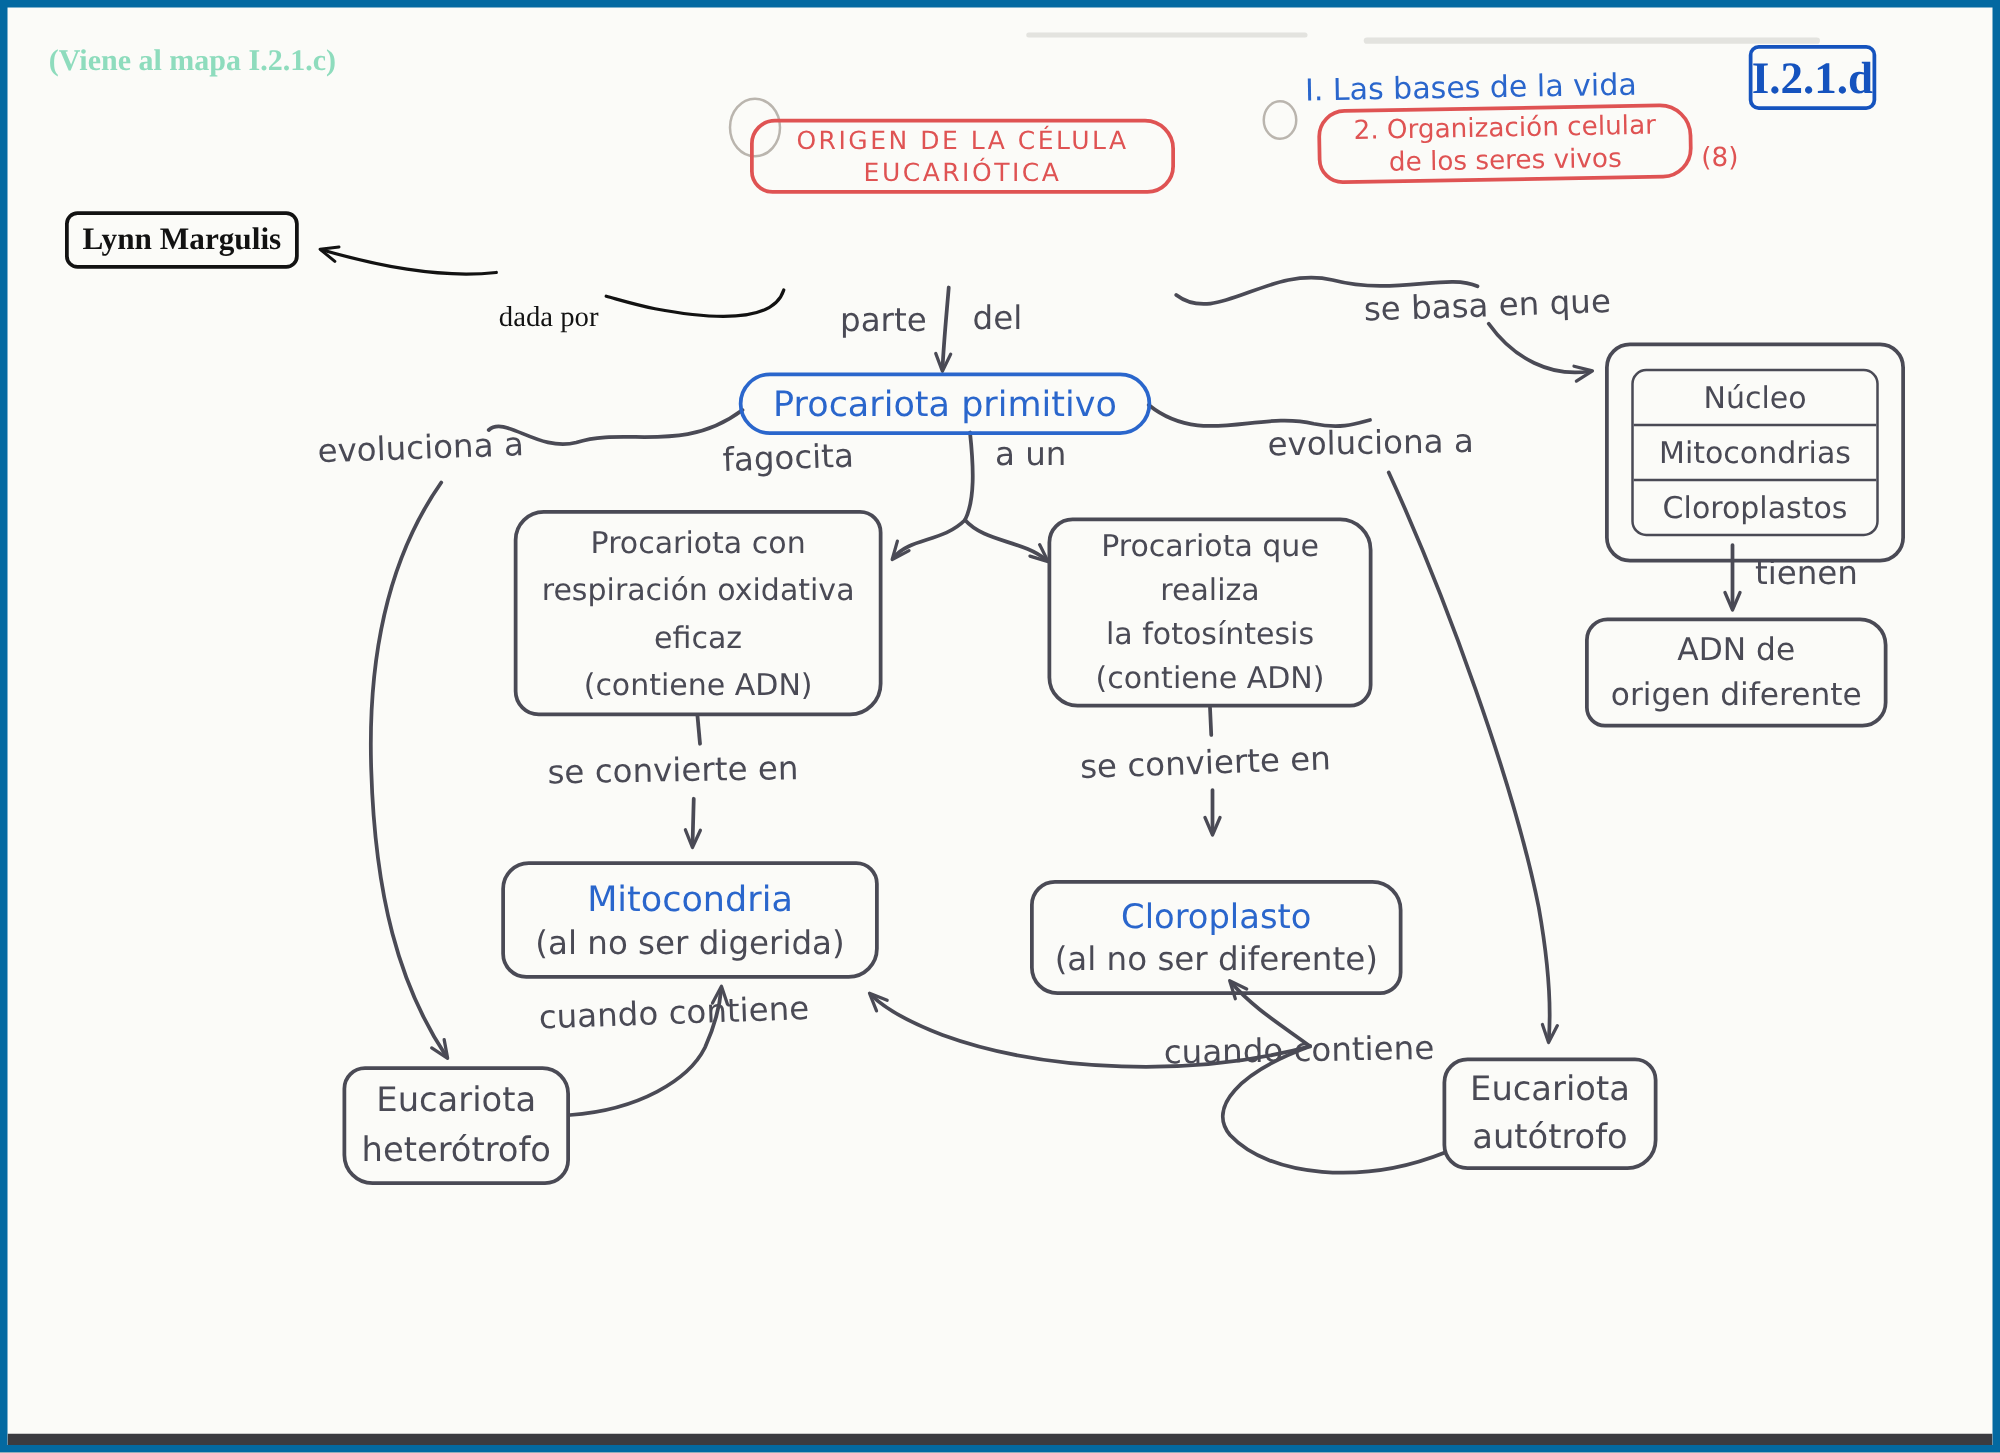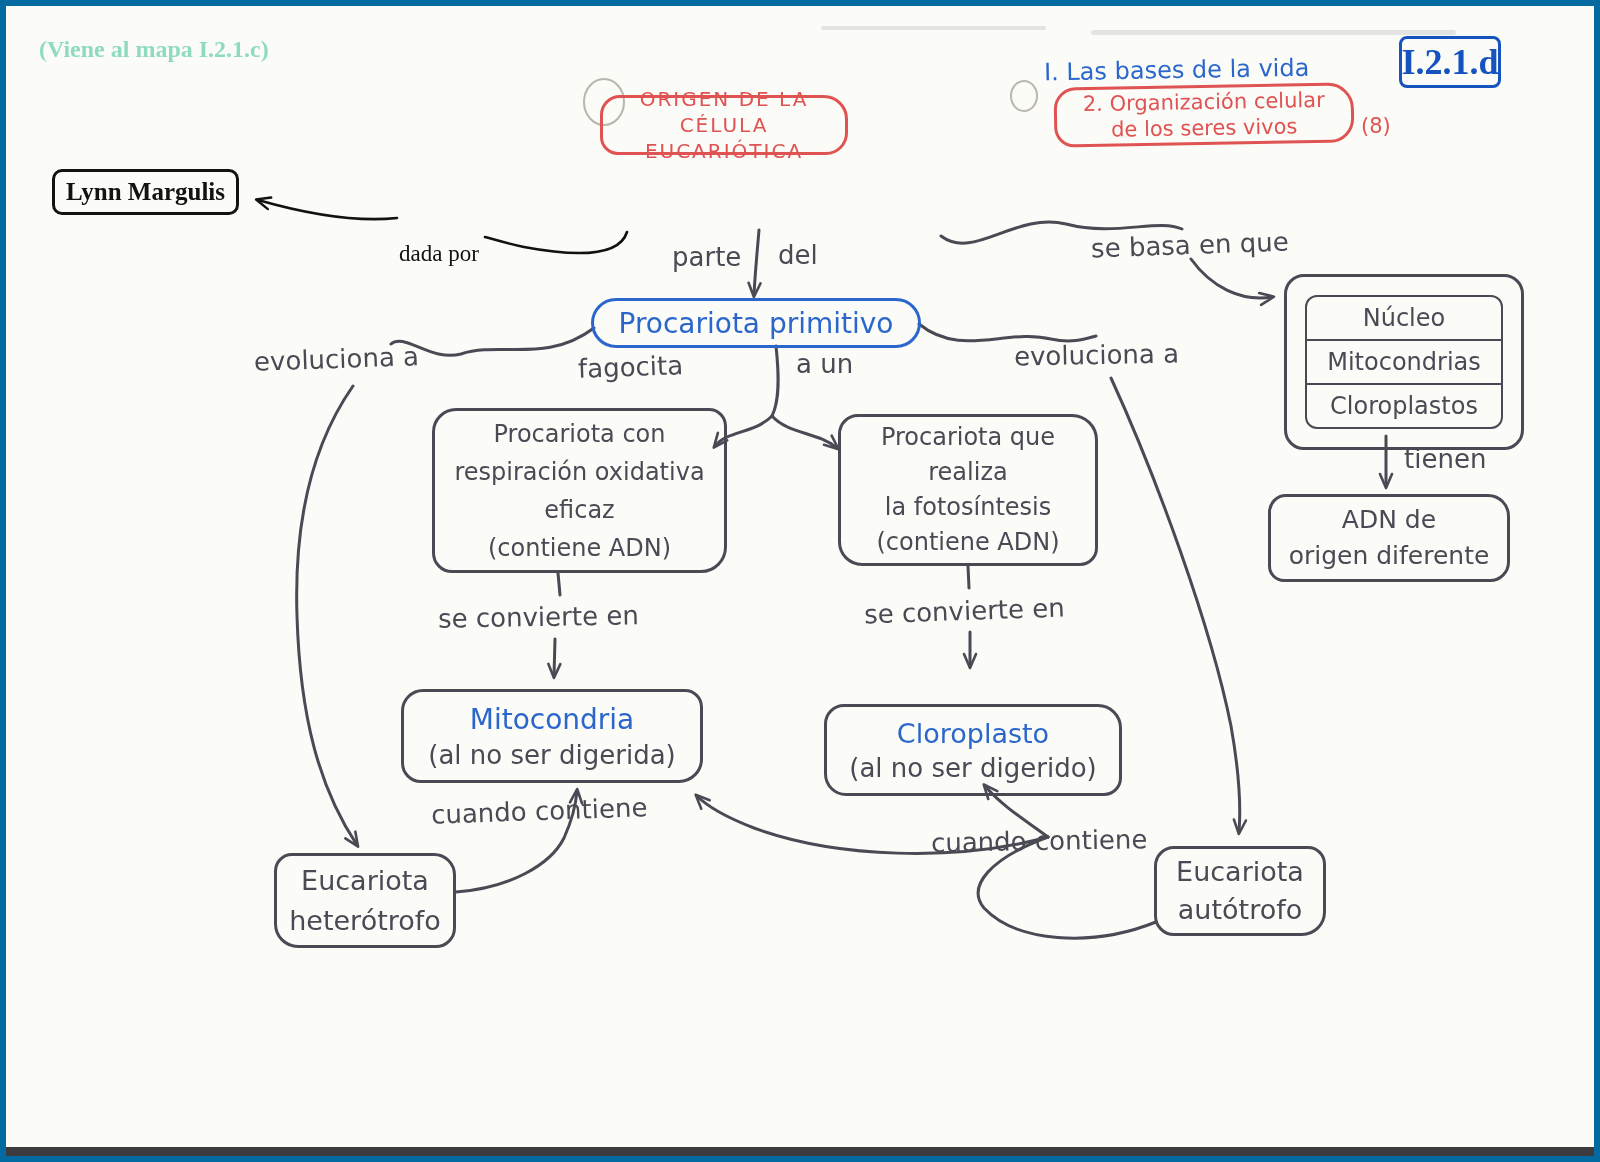--- a/index.html
+++ b/index.html
@@ -103,21 +103,21 @@
   </div>
 
   <div class="lbl hand" style="left:1038px; top:50px; font-size:24px; color:var(--blue); transform:rotate(-1deg);">I. Las bases de la vida</div>
 
   <div class="redbubble" style="left:1048px; top:79px; width:300px; height:60px; border-radius:22px 26px 24px 20px; font-size:21px; line-height:26px; transform:rotate(-1deg);">
     <div>2. Organización celular</div>
     <div>de los seres vivos</div>
   </div>
   <div class="lbl hand" style="left:1355px; top:108px; font-size:21px; color:var(--red);">(8)</div>
 
-  <div class="redbubble" style="left:594px; top:89px; width:248px; height:60px; border-radius:20px 24px 22px 18px; font-size:20px; line-height:26px; letter-spacing:2px;">
+  <div class="redbubble" style="left:594px; top:89px; width:340px; height:60px; border-radius:20px 24px 22px 18px; font-size:20px; line-height:26px; letter-spacing:2px;">
     <div>ORIGEN DE LA CÉLULA</div>
     <div>EUCARIÓTICA</div>
   </div>
 
 
   <div class="abs" style="left:46px; top:163px; width:187px; height:46px; border:3px solid var(--black); border-radius:10px; display:flex; align-items:center; justify-content:center; box-sizing:border-box;">
     <span class="typed" style="font-size:25px; font-weight:bold; color:var(--black);">Lynn Margulis</span>
   </div>
 
   <div class="lbl typed" style="left:393px; top:203px; font-size:23px; color:var(--black);margin-top:32px;">dada por</div>
@@ -130,21 +130,21 @@
   <div class="bluebubble" style="left:585px; top:292px; width:330px; height:50px; border-radius:26px; font-size:28px;">
     <span>Procariota primitivo</span>
   </div>
 
   <div class="lbl hand" style="left:248px; top:338px; font-size:26px; transform:rotate(-2deg);">evoluciona a</div>
   <div class="lbl hand" style="left:1008px; top:334px; font-size:26px; transform:rotate(-1deg);">evoluciona a</div>
 
   <div class="lbl hand" style="left:572px; top:346px; font-size:26px; transform:rotate(-2deg);">fagocita</div>
   <div class="lbl hand" style="left:790px; top:343px; font-size:26px;">a un</div>
 
-  <div class="inkbox" style="left:426px; top:402px; width:295px; height:165px; border-radius:24px 18px 26px 20px; font-size:24px; line-height:38px;">
+  <div class="inkbox" style="left:405px; top:402px; width:295px; height:165px; border-radius:24px 18px 26px 20px; font-size:24px; line-height:38px;">
     <div>Procariota con</div>
     <div>respiración oxidativa</div>
     <div>eficaz</div>
     <div>(contiene ADN)</div>
   </div>
 
   <div class="inkbox" style="left:832px; top:408px; width:260px; height:152px; border-radius:20px 26px 18px 24px; font-size:24px; line-height:35px;">
     <div>Procariota que</div>
     <div>realiza</div>
     <div>la fotosíntesis</div>
@@ -169,21 +169,21 @@
   <div class="lbl hand" style="left:432px; top:596px; font-size:26px; transform:rotate(-1deg);">se convierte en</div>
   <div class="lbl hand" style="left:858px; top:590px; font-size:26px; transform:rotate(-2deg);">se convierte en</div>
 
   <div class="inkbox" style="left:395px; top:683px; width:302px; height:94px; border-radius:22px 18px 24px 20px;">
     <div style="font-size:28px; color:var(--blue);">Mitocondria</div>
     <div style="font-size:26px; margin-top:4px;">(al no ser digerida)</div>
   </div>
 
   <div class="inkbox" style="left:818px; top:674px; width:298px; height:92px; border-radius:20px 24px 18px 22px;margin-top:24px;">
     <div style="font-size:27px; color:var(--blue);">Cloroplasto</div>
-    <div style="font-size:26px; margin-top:4px;">(al no ser digerido)</div>
+    <div style="font-size:26px; margin-top:4px;">(al no ser diferente)</div>
   </div>
 
   <div class="lbl hand" style="left:425px; top:790px; font-size:26px; transform:rotate(-2deg);">cuando contiene</div>
   <div class="lbl hand" style="left:925px; top:820px; font-size:26px; transform:rotate(-1deg);">cuando contiene</div>
 
   <div class="inkbox" style="left:268px; top:847px; width:182px; height:95px; border-radius:18px 22px 20px 24px; font-size:27px; line-height:40px;">
     <div>Eucariota</div>
     <div>heterótrofo</div>
   </div>
 

